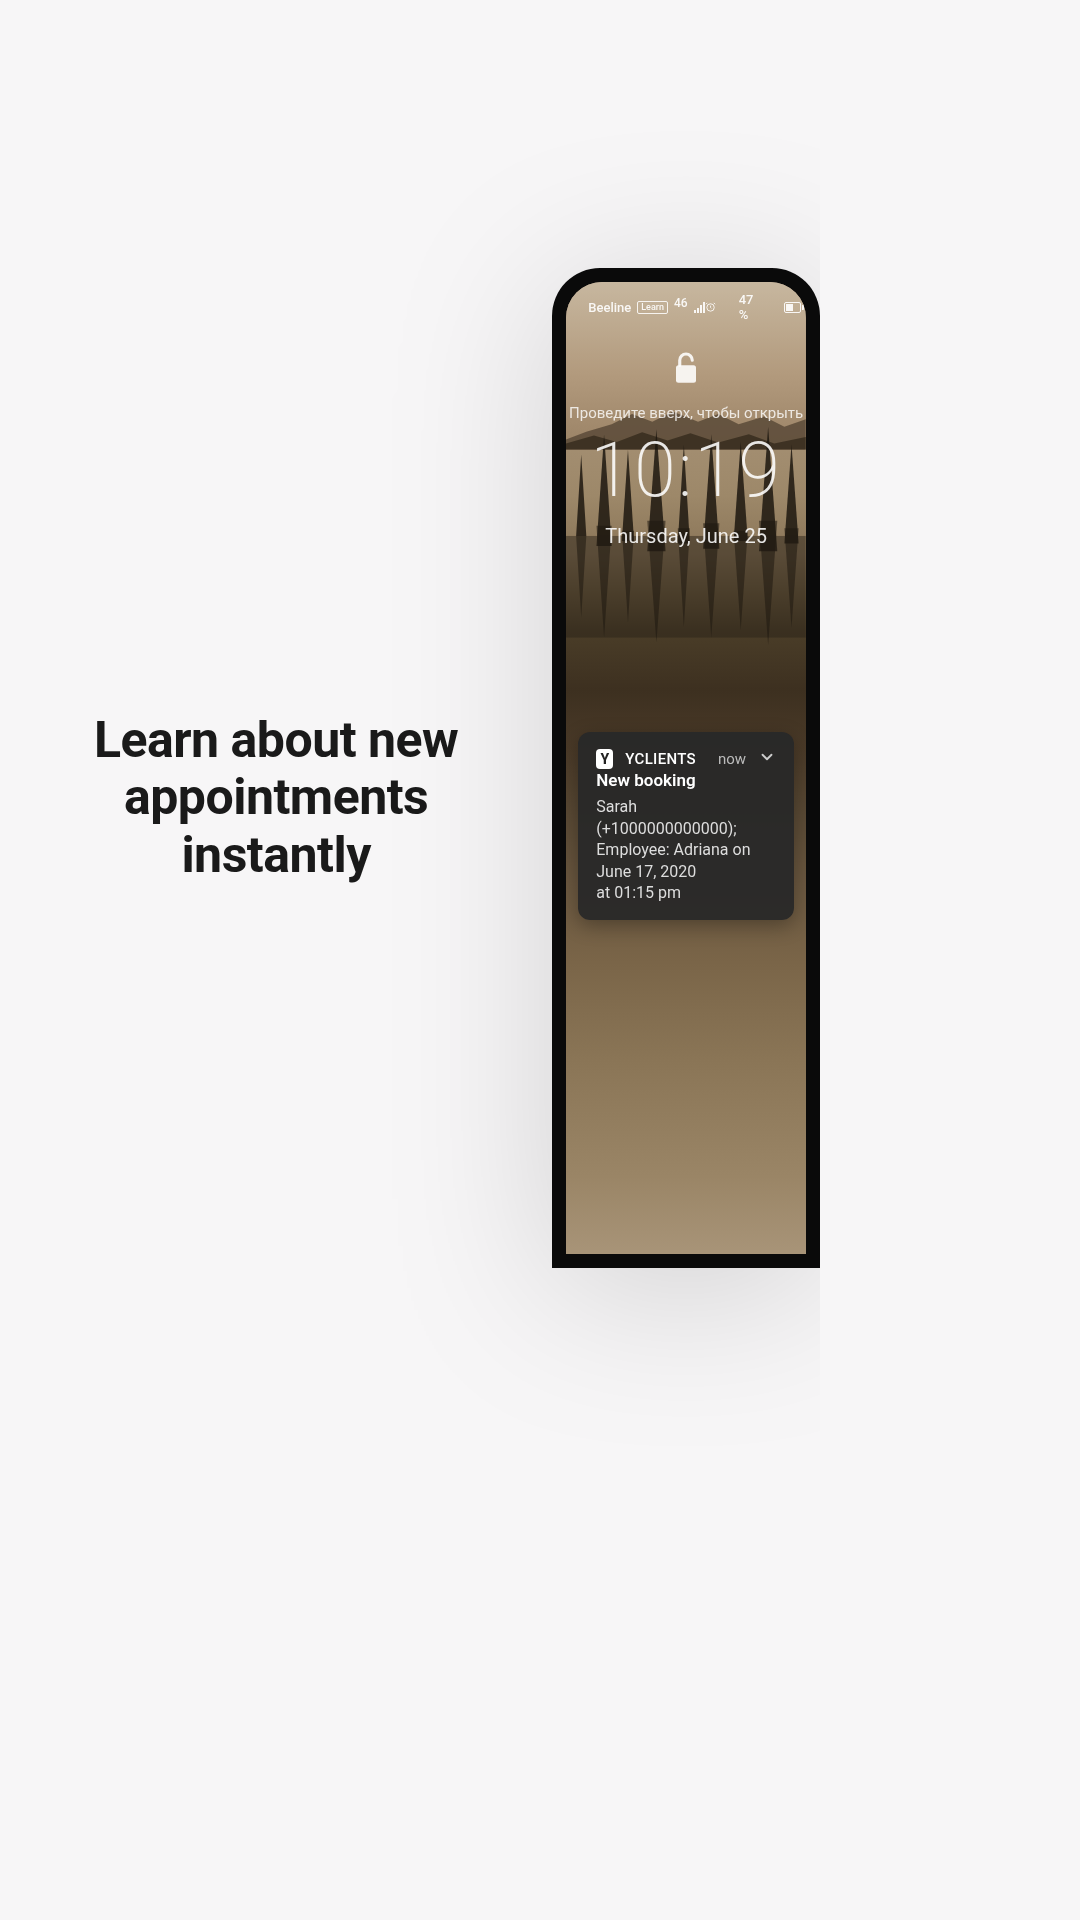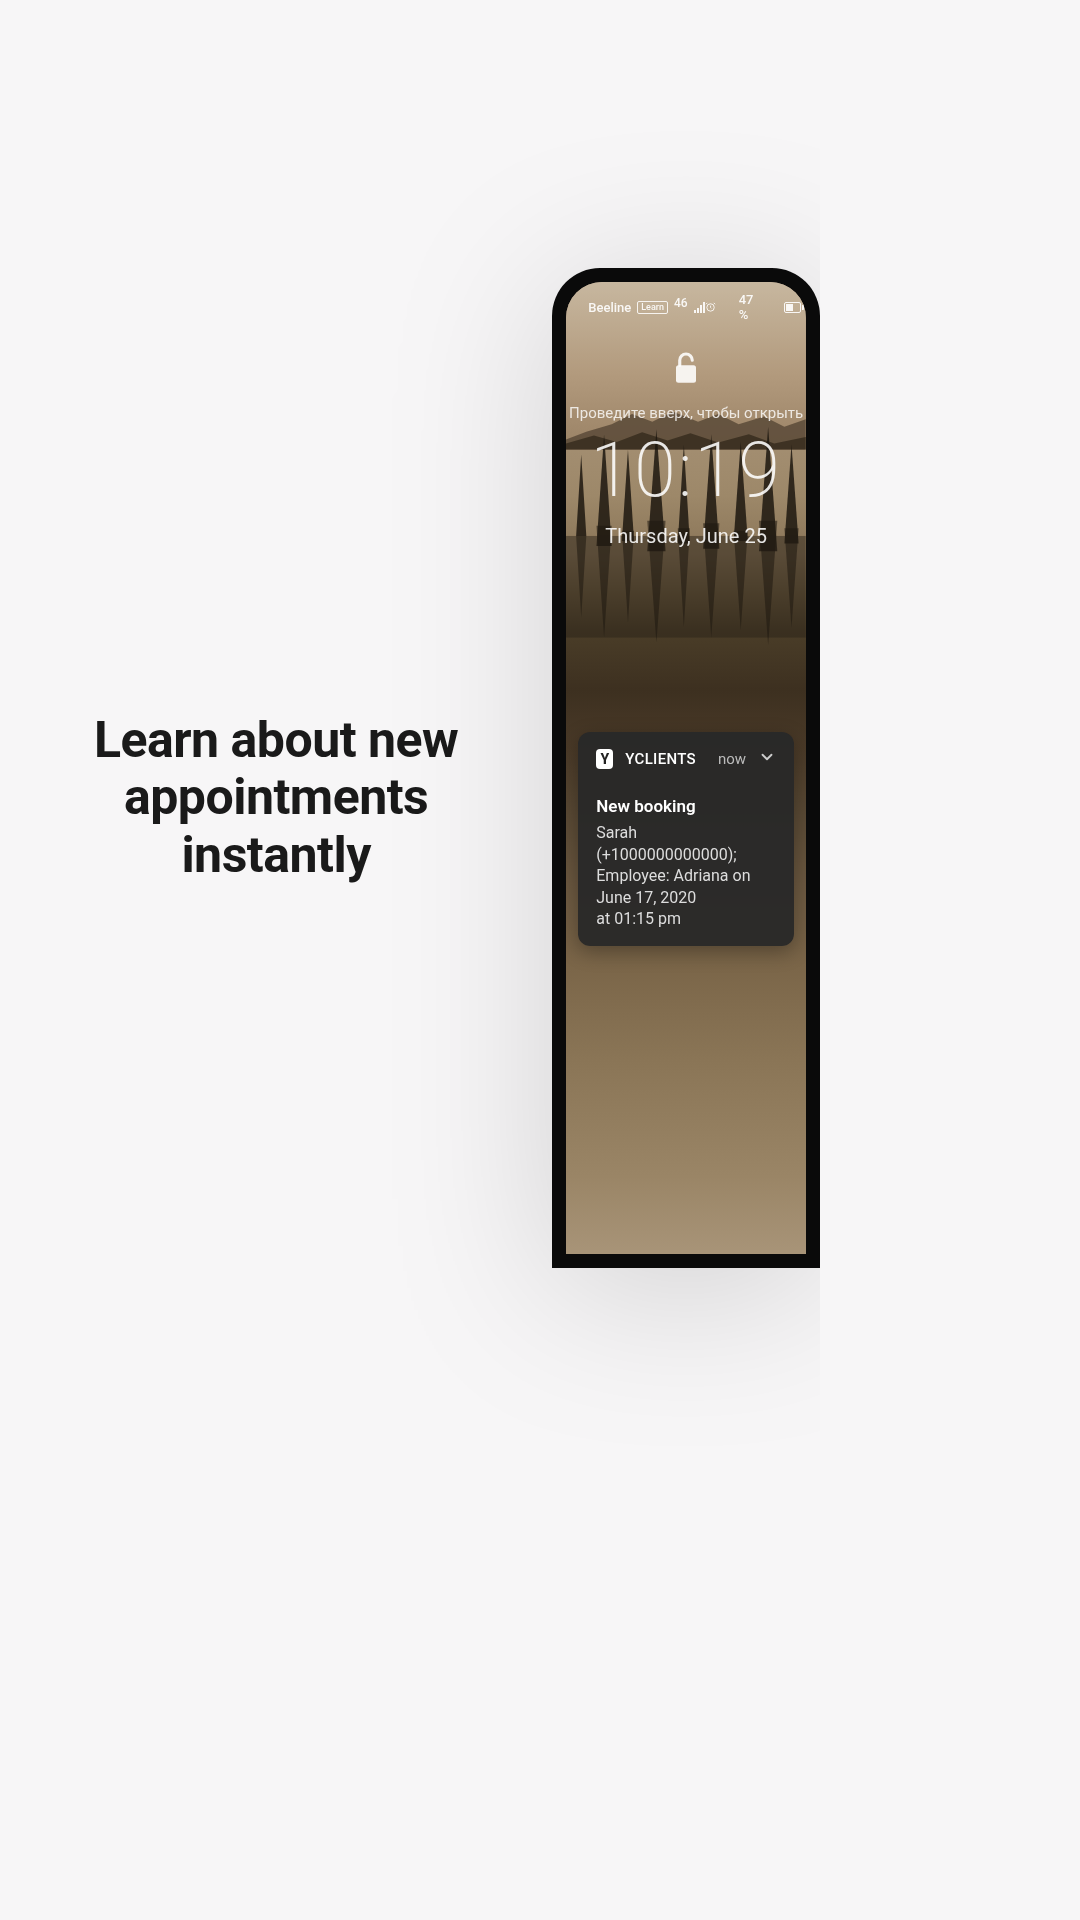--- a/index.html
+++ b/index.html
@@ -174,21 +174,21 @@
       display: flex;
       align-items: center;
       justify-content: center;
       color: #222;
       font-weight: 800;
       font-size: 14px;
     }
     .app-name { font-size: 15px; font-weight: 500; letter-spacing: 0.3px; color: #ffffff; }
     .notif-time { font-size: 15px; color: #bbb; margin-left: 10px; }
     .notif-chevron { margin-left: auto; color: #ccc; }
-    .notif-title { font-size: 17px; font-weight: 600; margin-top: 26px; color: #fff; }
+    .notif-title { font-size: 17px; font-weight: 600; margin-top: 0; color: #fff; }
     .notif-body { font-size: 16px; line-height: 1.35; margin-top: 6px; color: #ddd; }
     .phone-sensors {
       position: absolute;
       top: 26px;
       left: 50%;
       transform: translateX(-50%);
       display: flex;
       align-items: center;
       gap: 40px;
     }

